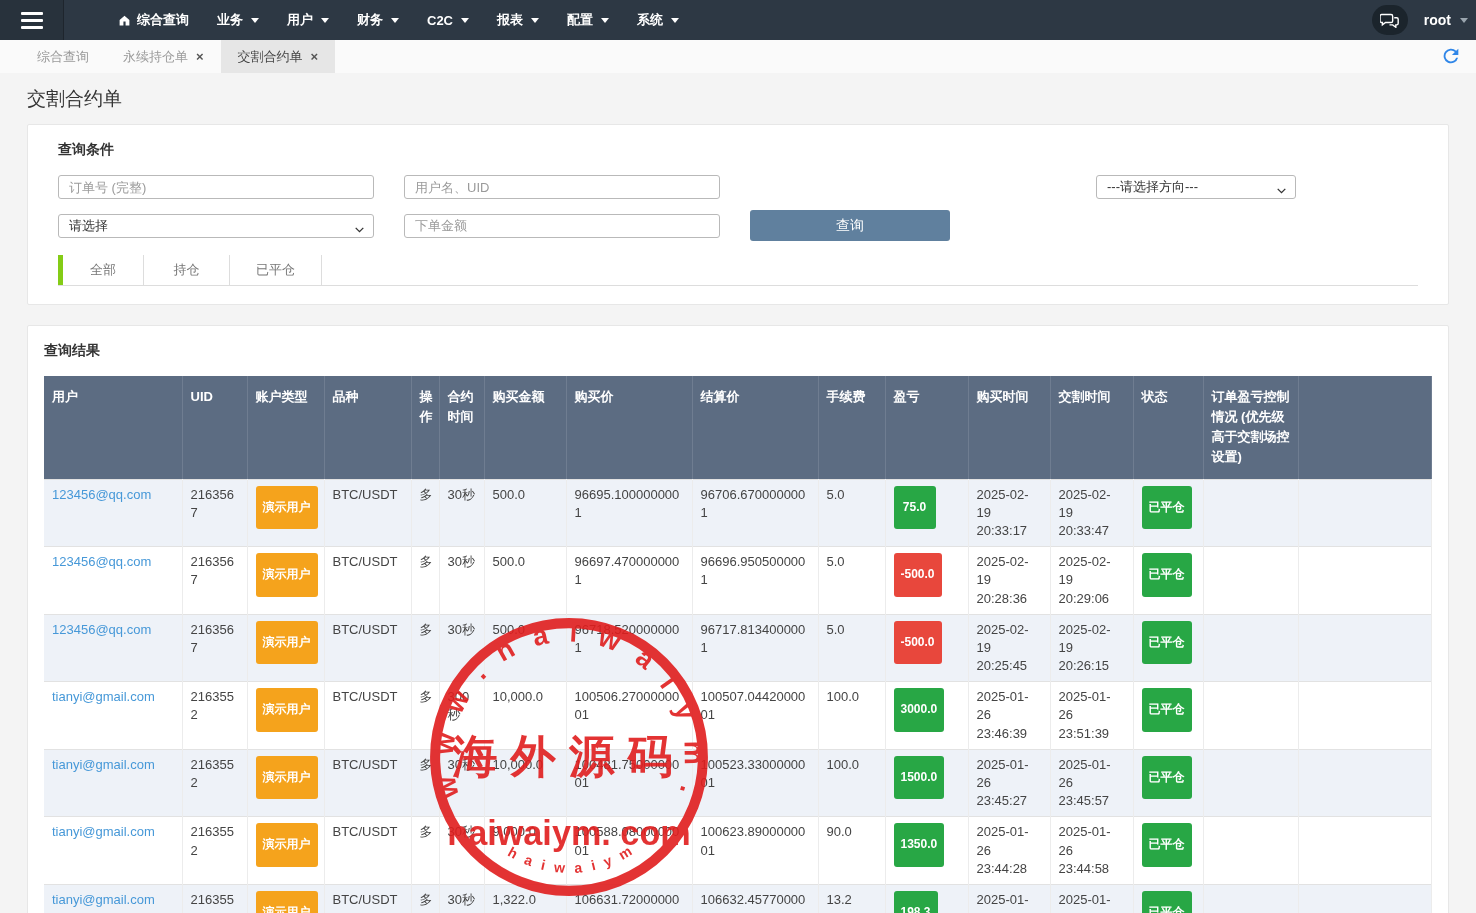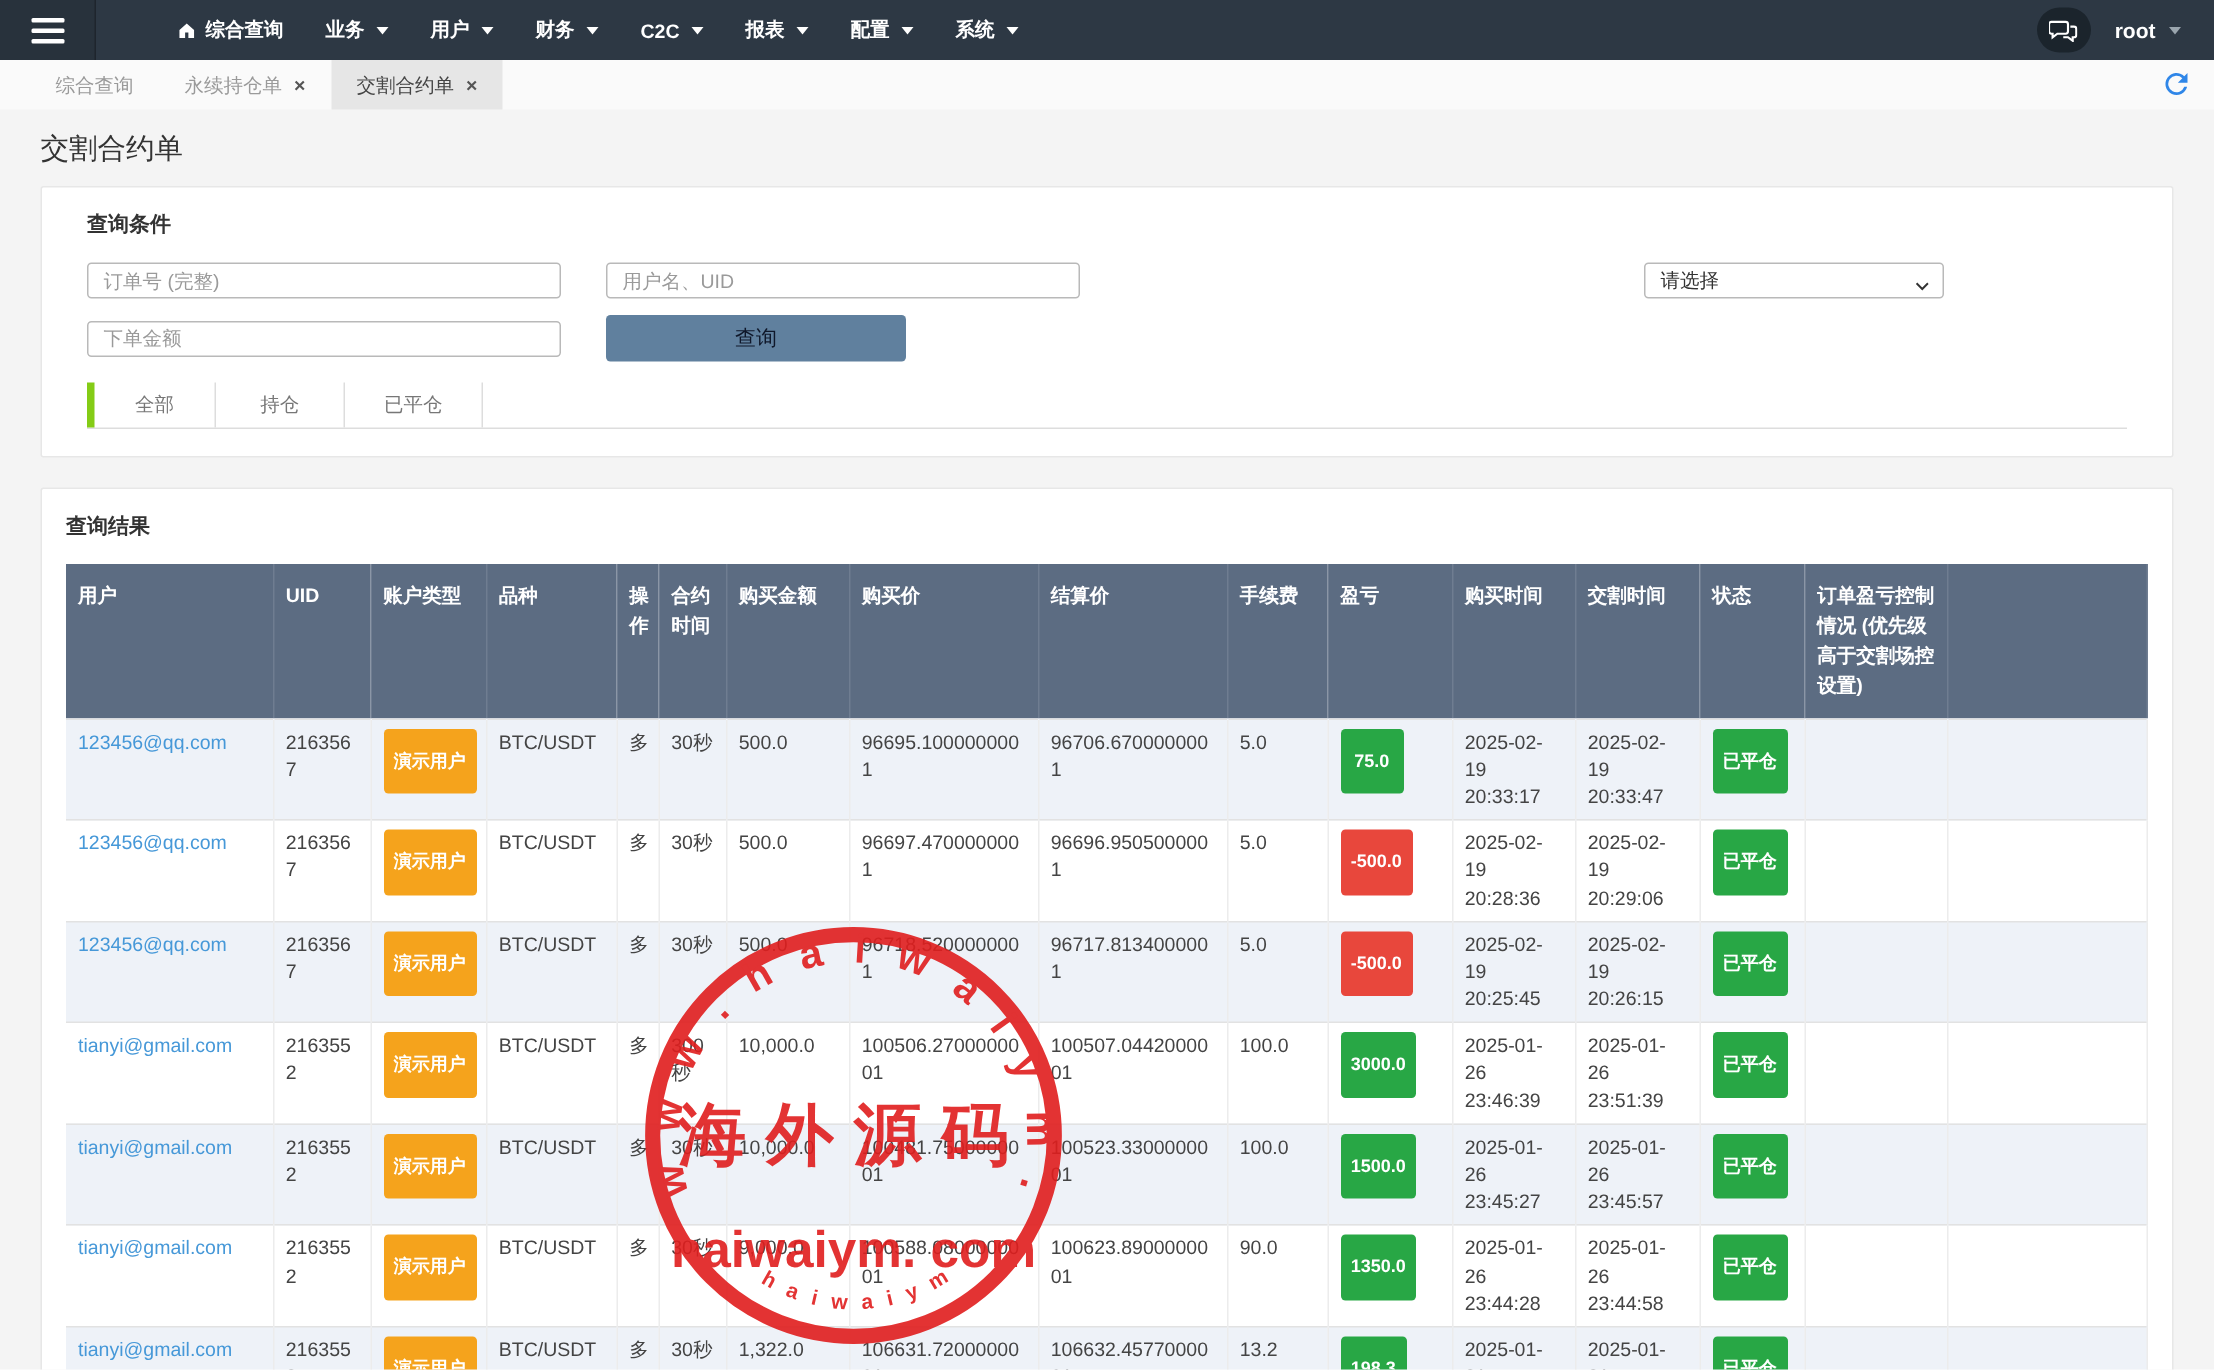--- a/index.html
+++ b/index.html
@@ -10,21 +10,21 @@
   }
   
   .navbar { height:40px; background:#2d3844; display:flex; align-items:stretch; }
   .hamburger { width:64px; background:#28323c; display:flex; align-items:center; justify-content:center; cursor:pointer; border-right:1px solid rgba(0,0,0,.25); }
   .hamburger .bars { display:flex; flex-direction:column; gap:4px; }
   .hamburger .bars span { display:block; width:22px; height:3px; background:#fff; border-radius:1px; }
   .nav-menu { display:flex; align-items:stretch; margin-left:40px; }
   .nav-item { display:flex; align-items:center; padding:0 14px; color:#fff; font-size:13px; font-weight:700; cursor:pointer; gap:6px; }
   .nav-item .home-ic { display:flex; }
   .caret-down { width:0; height:0; border-left:4px solid transparent; border-right:4px solid transparent; border-top:5px solid #fff; margin-left:2px; }
-  .nav-right { margin-left:auto; display:flex; align-items:center; padding-right:22px; gap:16px; }
+  .nav-right { margin-left:auto; display:flex; align-items:center; padding-right:8px; gap:16px; }
   .chat-circle { width:36px; height:30px; border-radius:15px; background:#1b242c; display:flex; align-items:center; justify-content:center; cursor:pointer; }
   .user-chip { color:#fff; font-size:14px; font-weight:700; display:flex; align-items:center; gap:7px; cursor:pointer; }
   .user-chip .caret-down { border-top-color:#9aa5ae; }
   
   .tabstrip { height:33px; background:#fafafa; display:flex; align-items:stretch; padding-left:20px; position:relative; }
   .tabitem { display:flex; align-items:center; padding:0 17px; font-size:13px; color:#9a9a9a; cursor:pointer; gap:8px; }
   .tabitem.active { background:#e6e6e6; color:#444; }
   .tabitem .close-x { font-size:13px; font-weight:700; color:#555; line-height:1; }
   .refresh-btn { position:absolute; right:14px; top:5px; width:22px; height:22px; cursor:pointer; }
   
@@ -32,21 +32,21 @@
   .page-title { font-size:19px; color:#333; margin:13px 0 12px; font-weight:400; }
   .panel { background:#fff; border:1px solid #e7e7e7; border-radius:2px; margin-bottom:20px; }
   .panel-inner { padding:16px 30px 18px; }
   .panel-heading { font-size:14px; font-weight:700; color:#333; margin-bottom:16px; }
   .form-grid { display:grid; grid-template-columns:316px 316px 316px 200px; column-gap:30px; row-gap:11px; align-items:center; }
   .ctl { height:24px; border:1px solid #b9b9b9; border-radius:3px; background:#fff; font-size:13px; width:100%; }
   input.ctl { padding:0 10px; color:#555; font-family:inherit; }
   input.ctl::placeholder { color:#9a9a9a; opacity:1; }
   .select { position:relative; display:flex; align-items:center; padding:0 26px 0 10px; color:#333; cursor:pointer; }
   .select svg { position:absolute; right:7px; top:8px; }
-  .btn-search { height:31px; width:200px; background:#60809e; color:#0f172a; border:none; border-radius:3px; font-size:14px; font-family:inherit; cursor:pointer; }
+  .btn-search { height:31px; width:200px; background:#60809e; color:#ffffff; border:none; border-radius:3px; font-size:14px; font-family:inherit; cursor:pointer; }
   .filter-row { margin-top:14px; display:flex; border-bottom:1px solid #ddd; }
   .filter-tab { height:30px; line-height:29px; text-align:center; font-size:13px; color:#777; cursor:pointer; border-right:1px solid #ddd; padding:0 26px; min-width:86px; }
   .filter-tab:first-child { border-left:5px solid #84cc16; }
   
   .results-inner { padding:16px 16px 0; }
   table.orders { width:100%; border-collapse:collapse; table-layout:fixed; margin-top:14px; }
   table.orders th {
     background:#5c6c82; color:#fff; font-size:13px; font-weight:700; text-align:left;
     padding:11px 8px; vertical-align:top; line-height:1.55; border-right:1px solid rgba(255,255,255,.12);
   }
@@ -150,20 +150,26 @@
 <div class="content">
   <h1 class="page-title">交割合约单</h1>
 
   <div class="panel">
     <div class="panel-inner">
       <div class="panel-heading">查询条件</div>
       <div class="form-grid">
         <input class="ctl" type="text" placeholder="订单号 (完整)" style="">
         <input class="ctl" type="text" placeholder="用户名、UID" style="">
         <span></span>
+        <div class="ctl select">
+          <span>---请选择方向---</span>
+          <svg width="13" height="13" viewBox="0 0 24 24">
+              <polyline points="5,9 12,16 19,9" fill="none" stroke="#333" stroke-width="2.4"></polyline>
+            </svg>
+        </div>
         <div class="ctl select">
           <span>请选择</span>
           <svg width="13" height="13" viewBox="0 0 24 24">
               <polyline points="5,9 12,16 19,9" fill="none" stroke="#333" stroke-width="2.4"></polyline>
             </svg>
         </div>
         <input class="ctl" type="text" placeholder="下单金额" style="">
         <button class="btn-search">查询</button>
       </div>
       <div class="filter-row">

